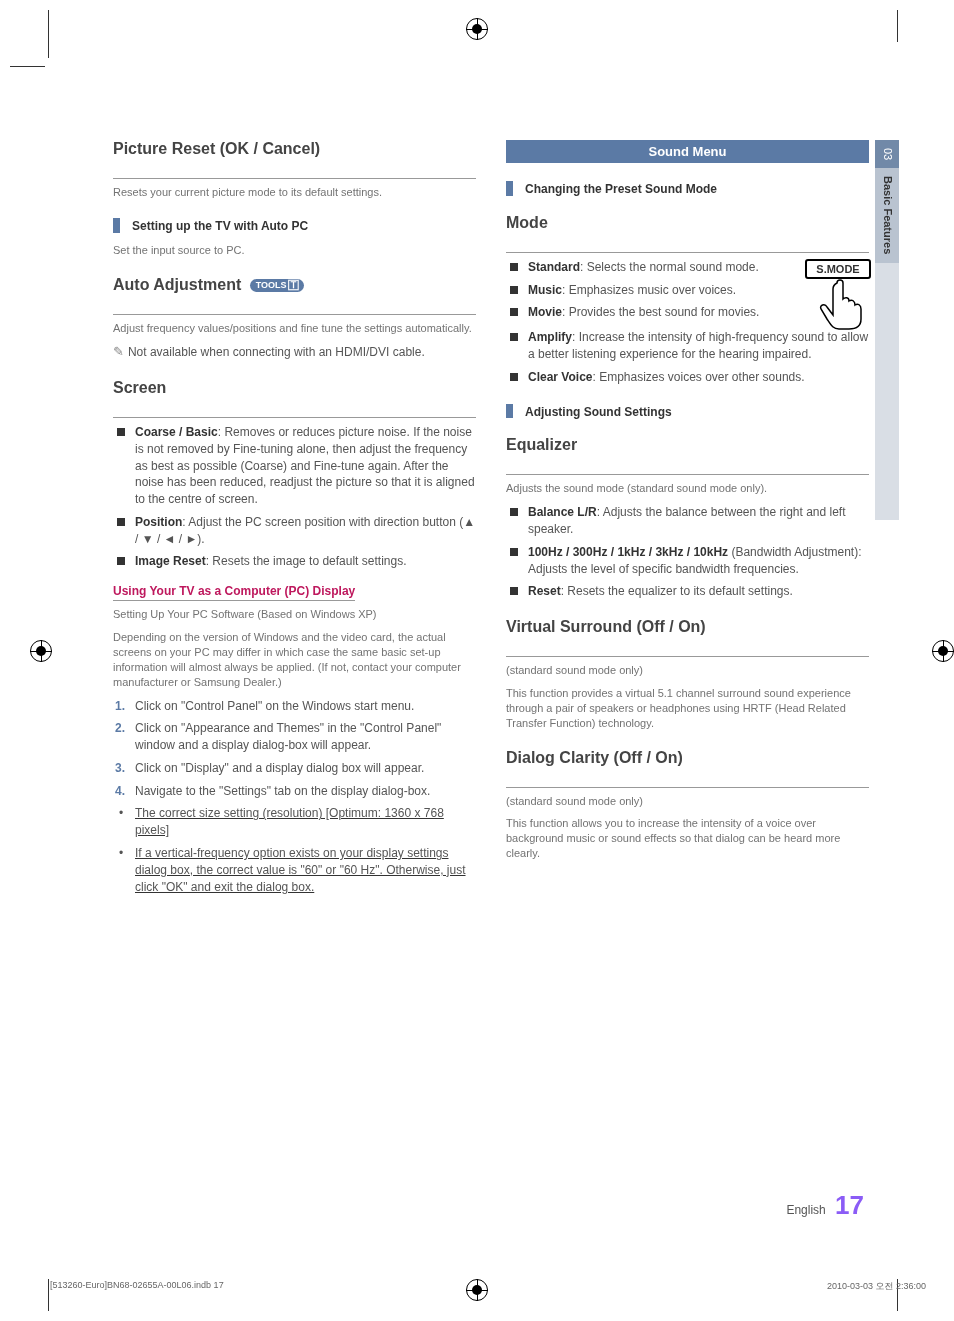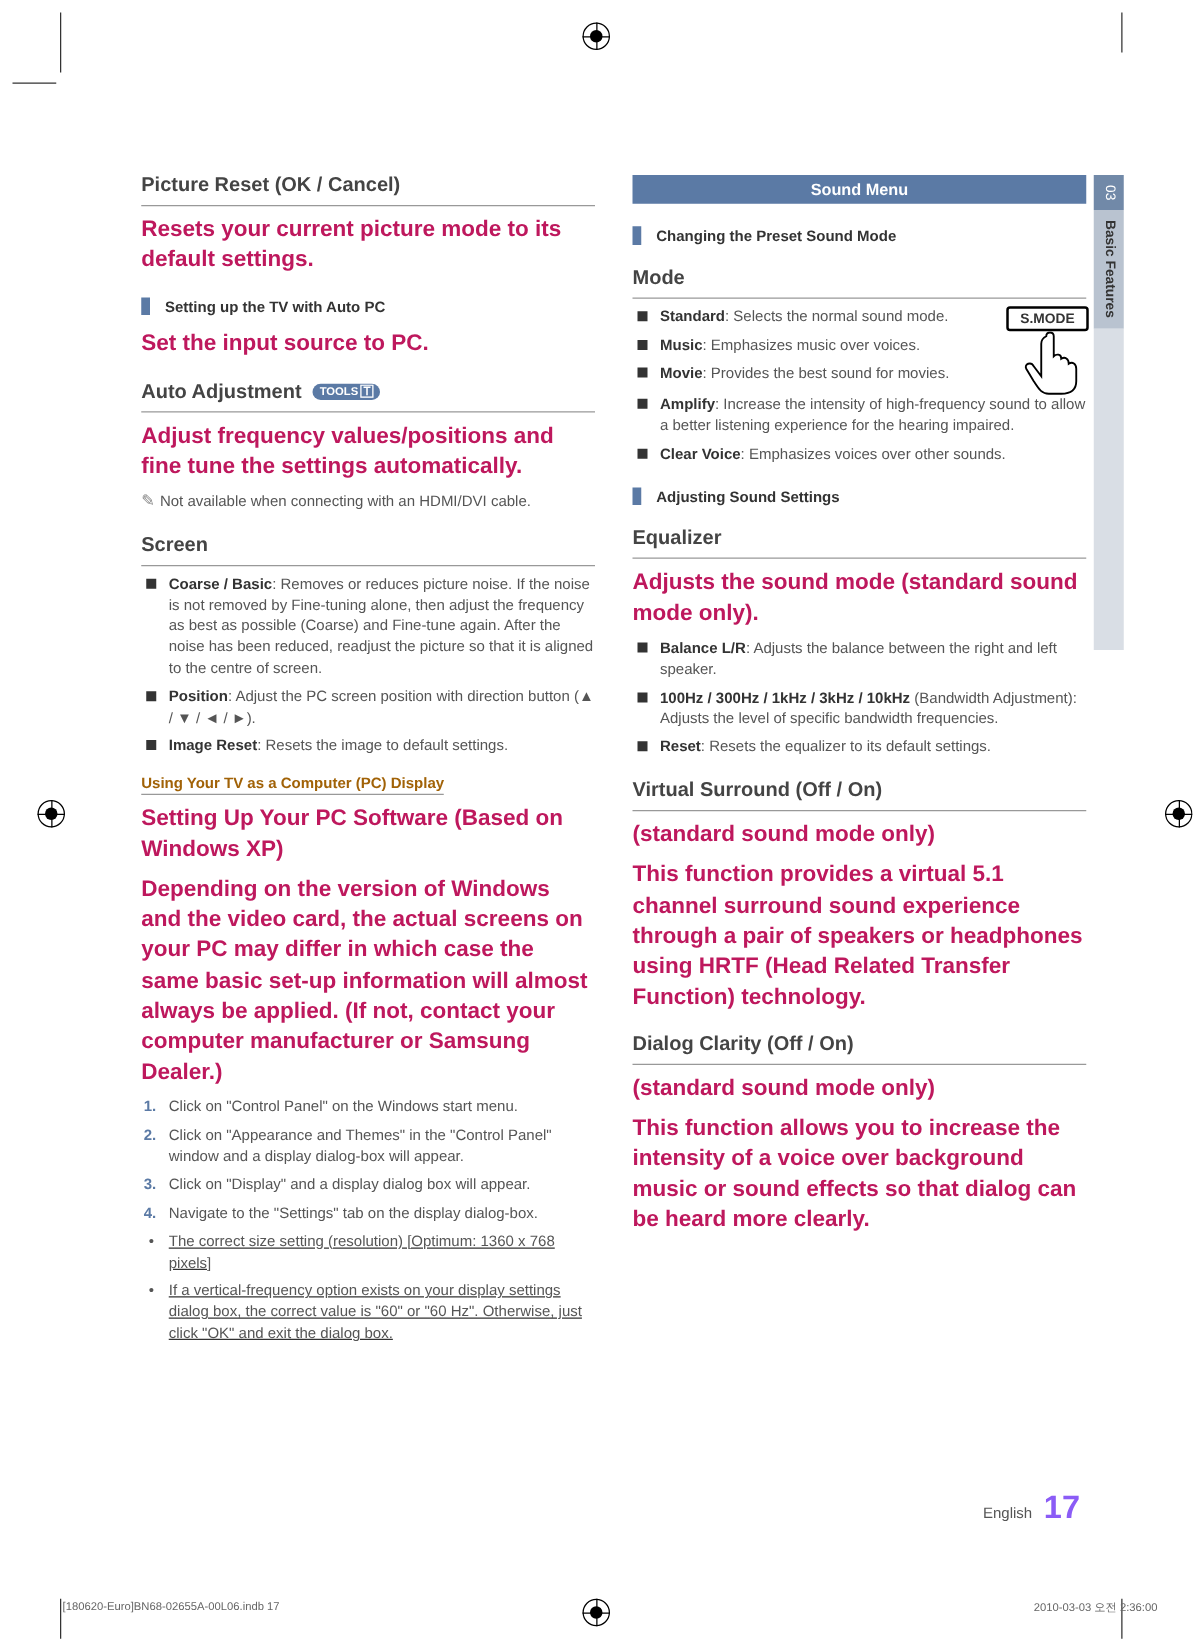--- a/index.html
+++ b/index.html
@@ -74,31 +74,30 @@
     min-width: 0;
   }
   .col-left { width: 360px; }
   .col-right { width: 362px; }
 
   .section-title {
     font-size: 16px;
     font-weight: bold;
     color: #444;
     border-bottom: 1px solid #999;
-    padding-bottom: 6px;
+    padding-bottom: 20px;
     margin-bottom: 6px;
     margin-top: 18px;
   }
   .section-title.first { margin-top: 0; }
   .body-text {
-    font-size: 18px;
-    color: #be185d;
+    font-size: 11px;
+    color: #737373;
     line-height: 1.35;
     margin-bottom: 8px;
-    font-weight: bold;
   }
   .sub-header {
     border-left: 7px solid #5b7aa5;
     padding-left: 12px;
     font-size: 12px;
     font-weight: bold;
     color: #333;
     margin: 18px 0 10px 0;
   }
   .sub-header span { vertical-align: middle; }
@@ -155,21 +154,21 @@
     background: #333;
   }
   ul.square-list > li .item-label {
     font-weight: bold;
     color: #333;
   }
 
   .underline-heading {
     font-size: 12px;
     font-weight: bold;
-    color: #a16207;
+    color: #be185d;
     border-bottom: 1px solid #999;
     padding-bottom: 2px;
     margin-bottom: 6px;
     margin-top: 6px;
     display: inline-block;
   }
 
   ol.num-list {
     list-style: none;
     padding-left: 0;
@@ -428,15 +427,15 @@
 
   </div>
 </div>
 
 <div class="page-footer">
   <span>English</span>
   <span class="pg-num">17</span>
 </div>
 
 <div class="print-footer">
-  <span>[180620-Euro]BN68-02655A-00L06.indb   17</span>
+  <span>[513260-Euro]BN68-02655A-00L06.indb   17</span>
   <span>2010-03-03   오전 2:36:00</span>
 </div>
 
 </body></html>

